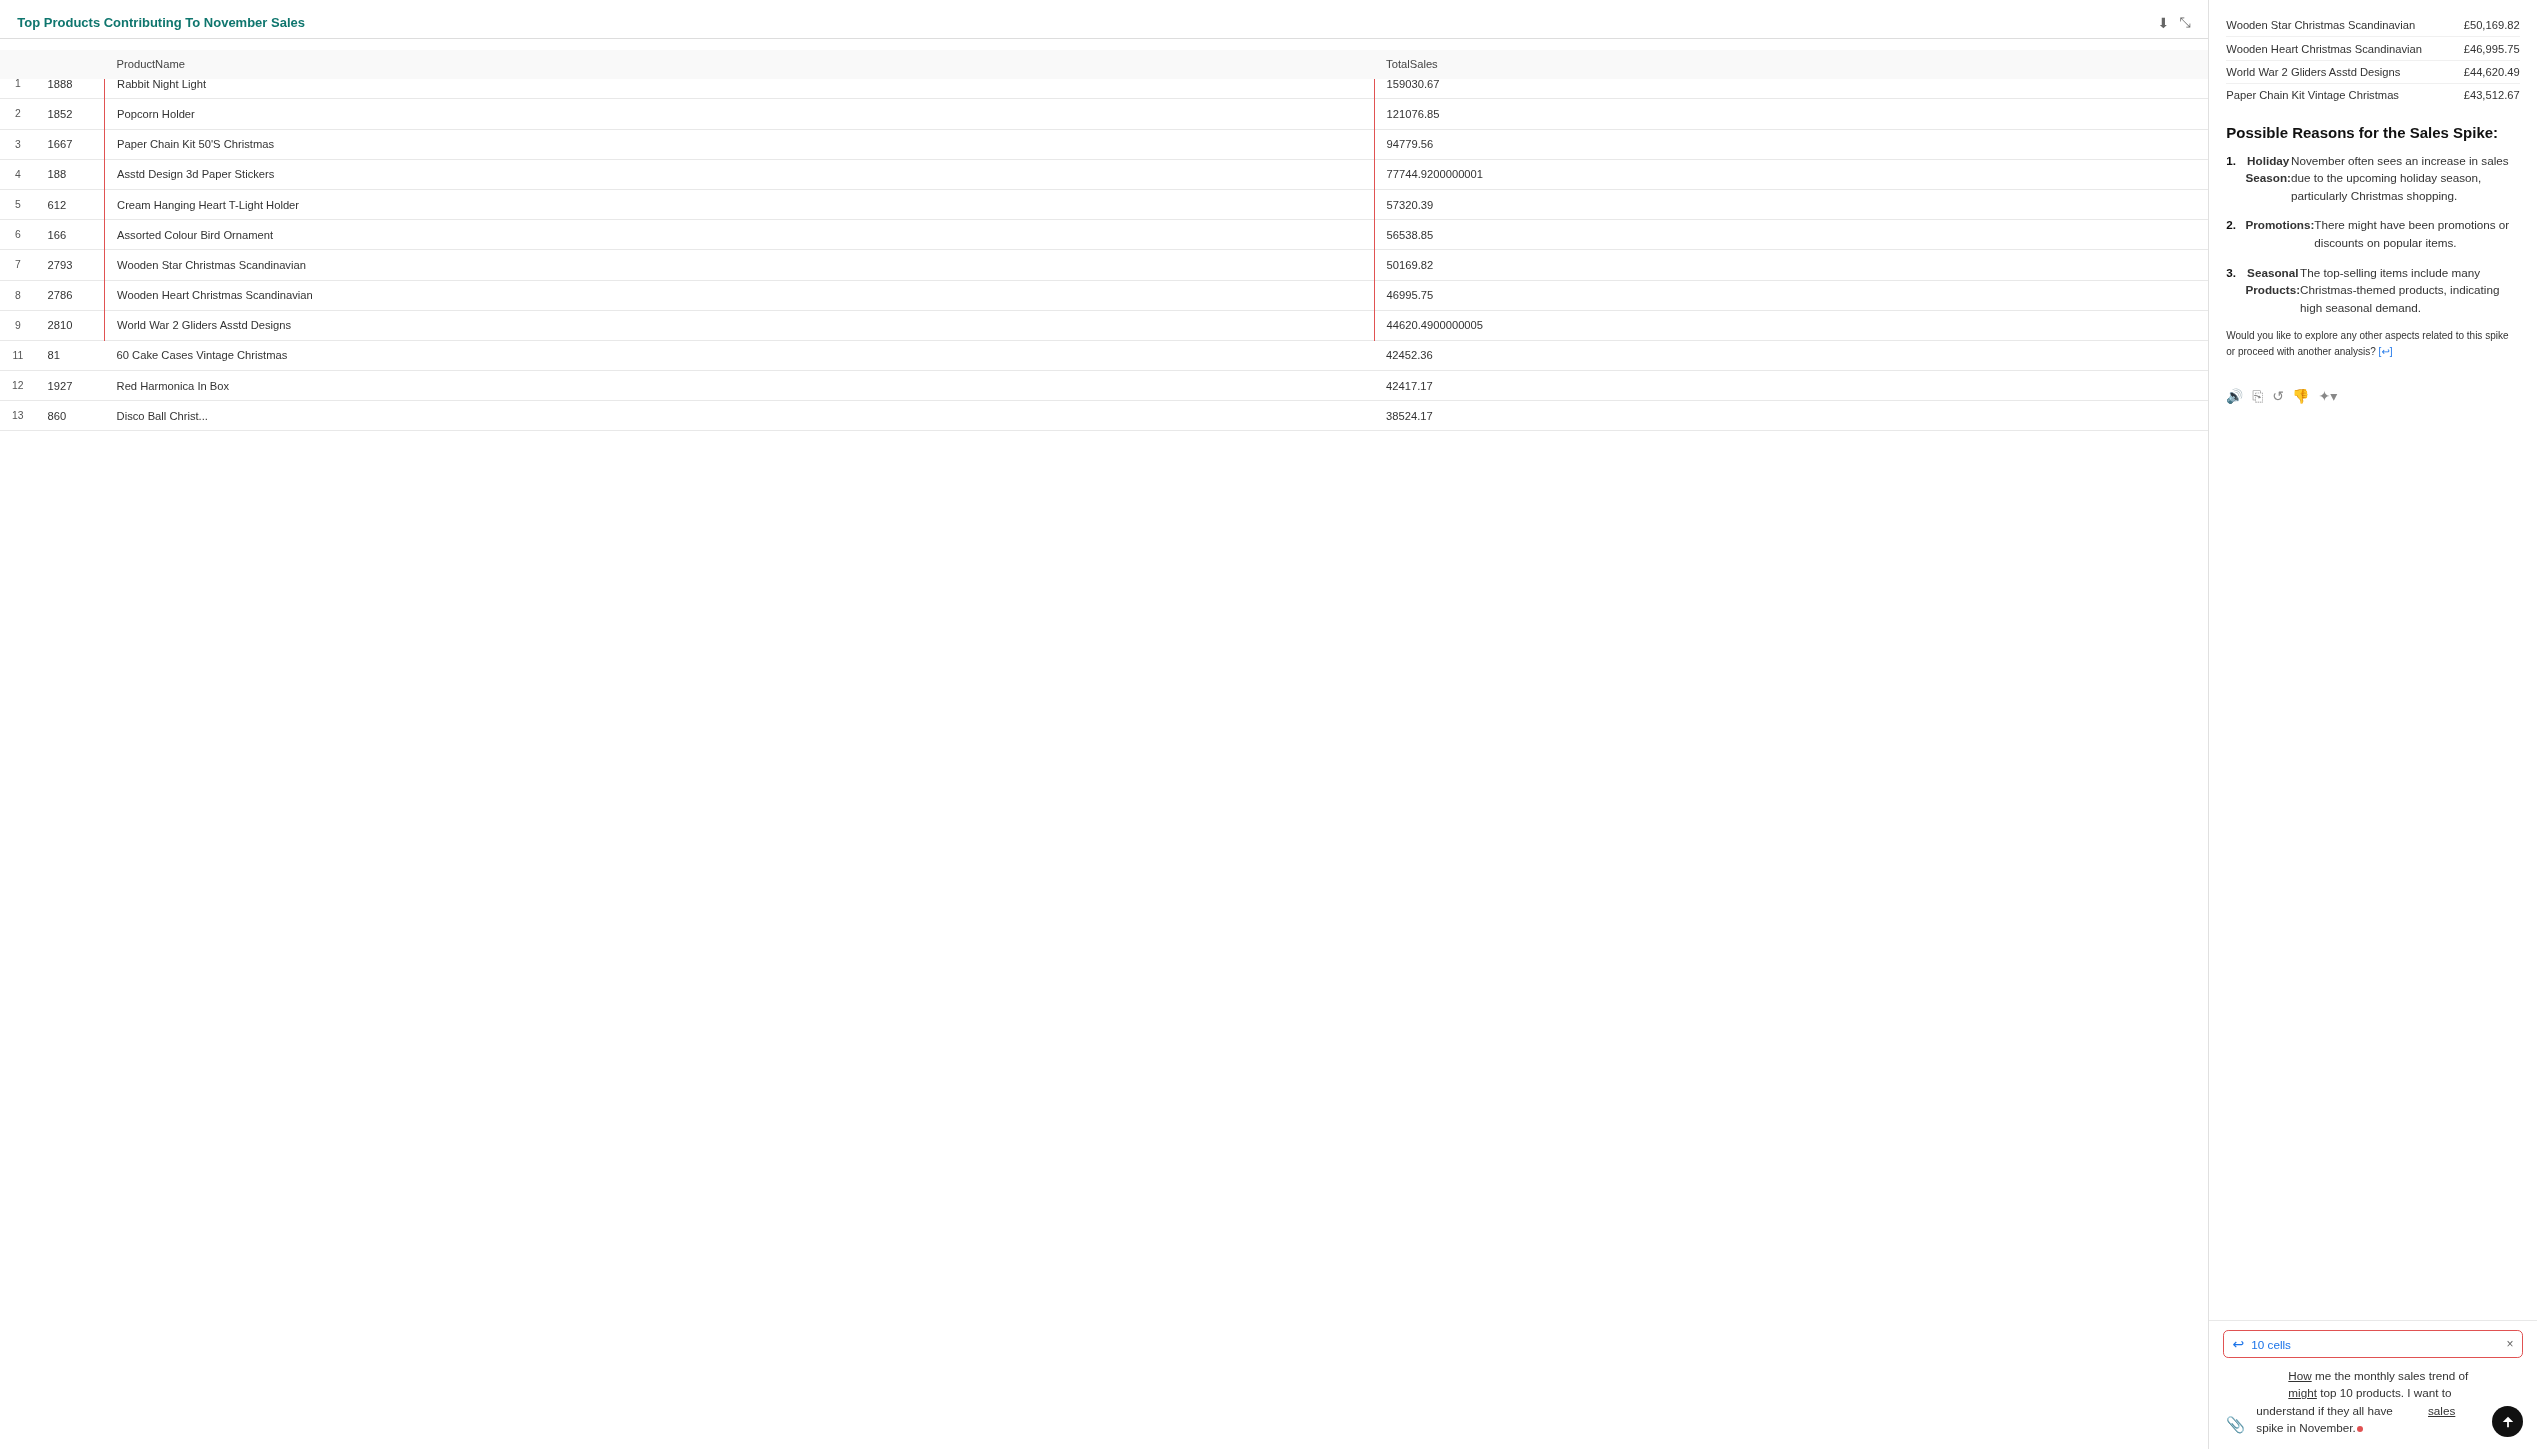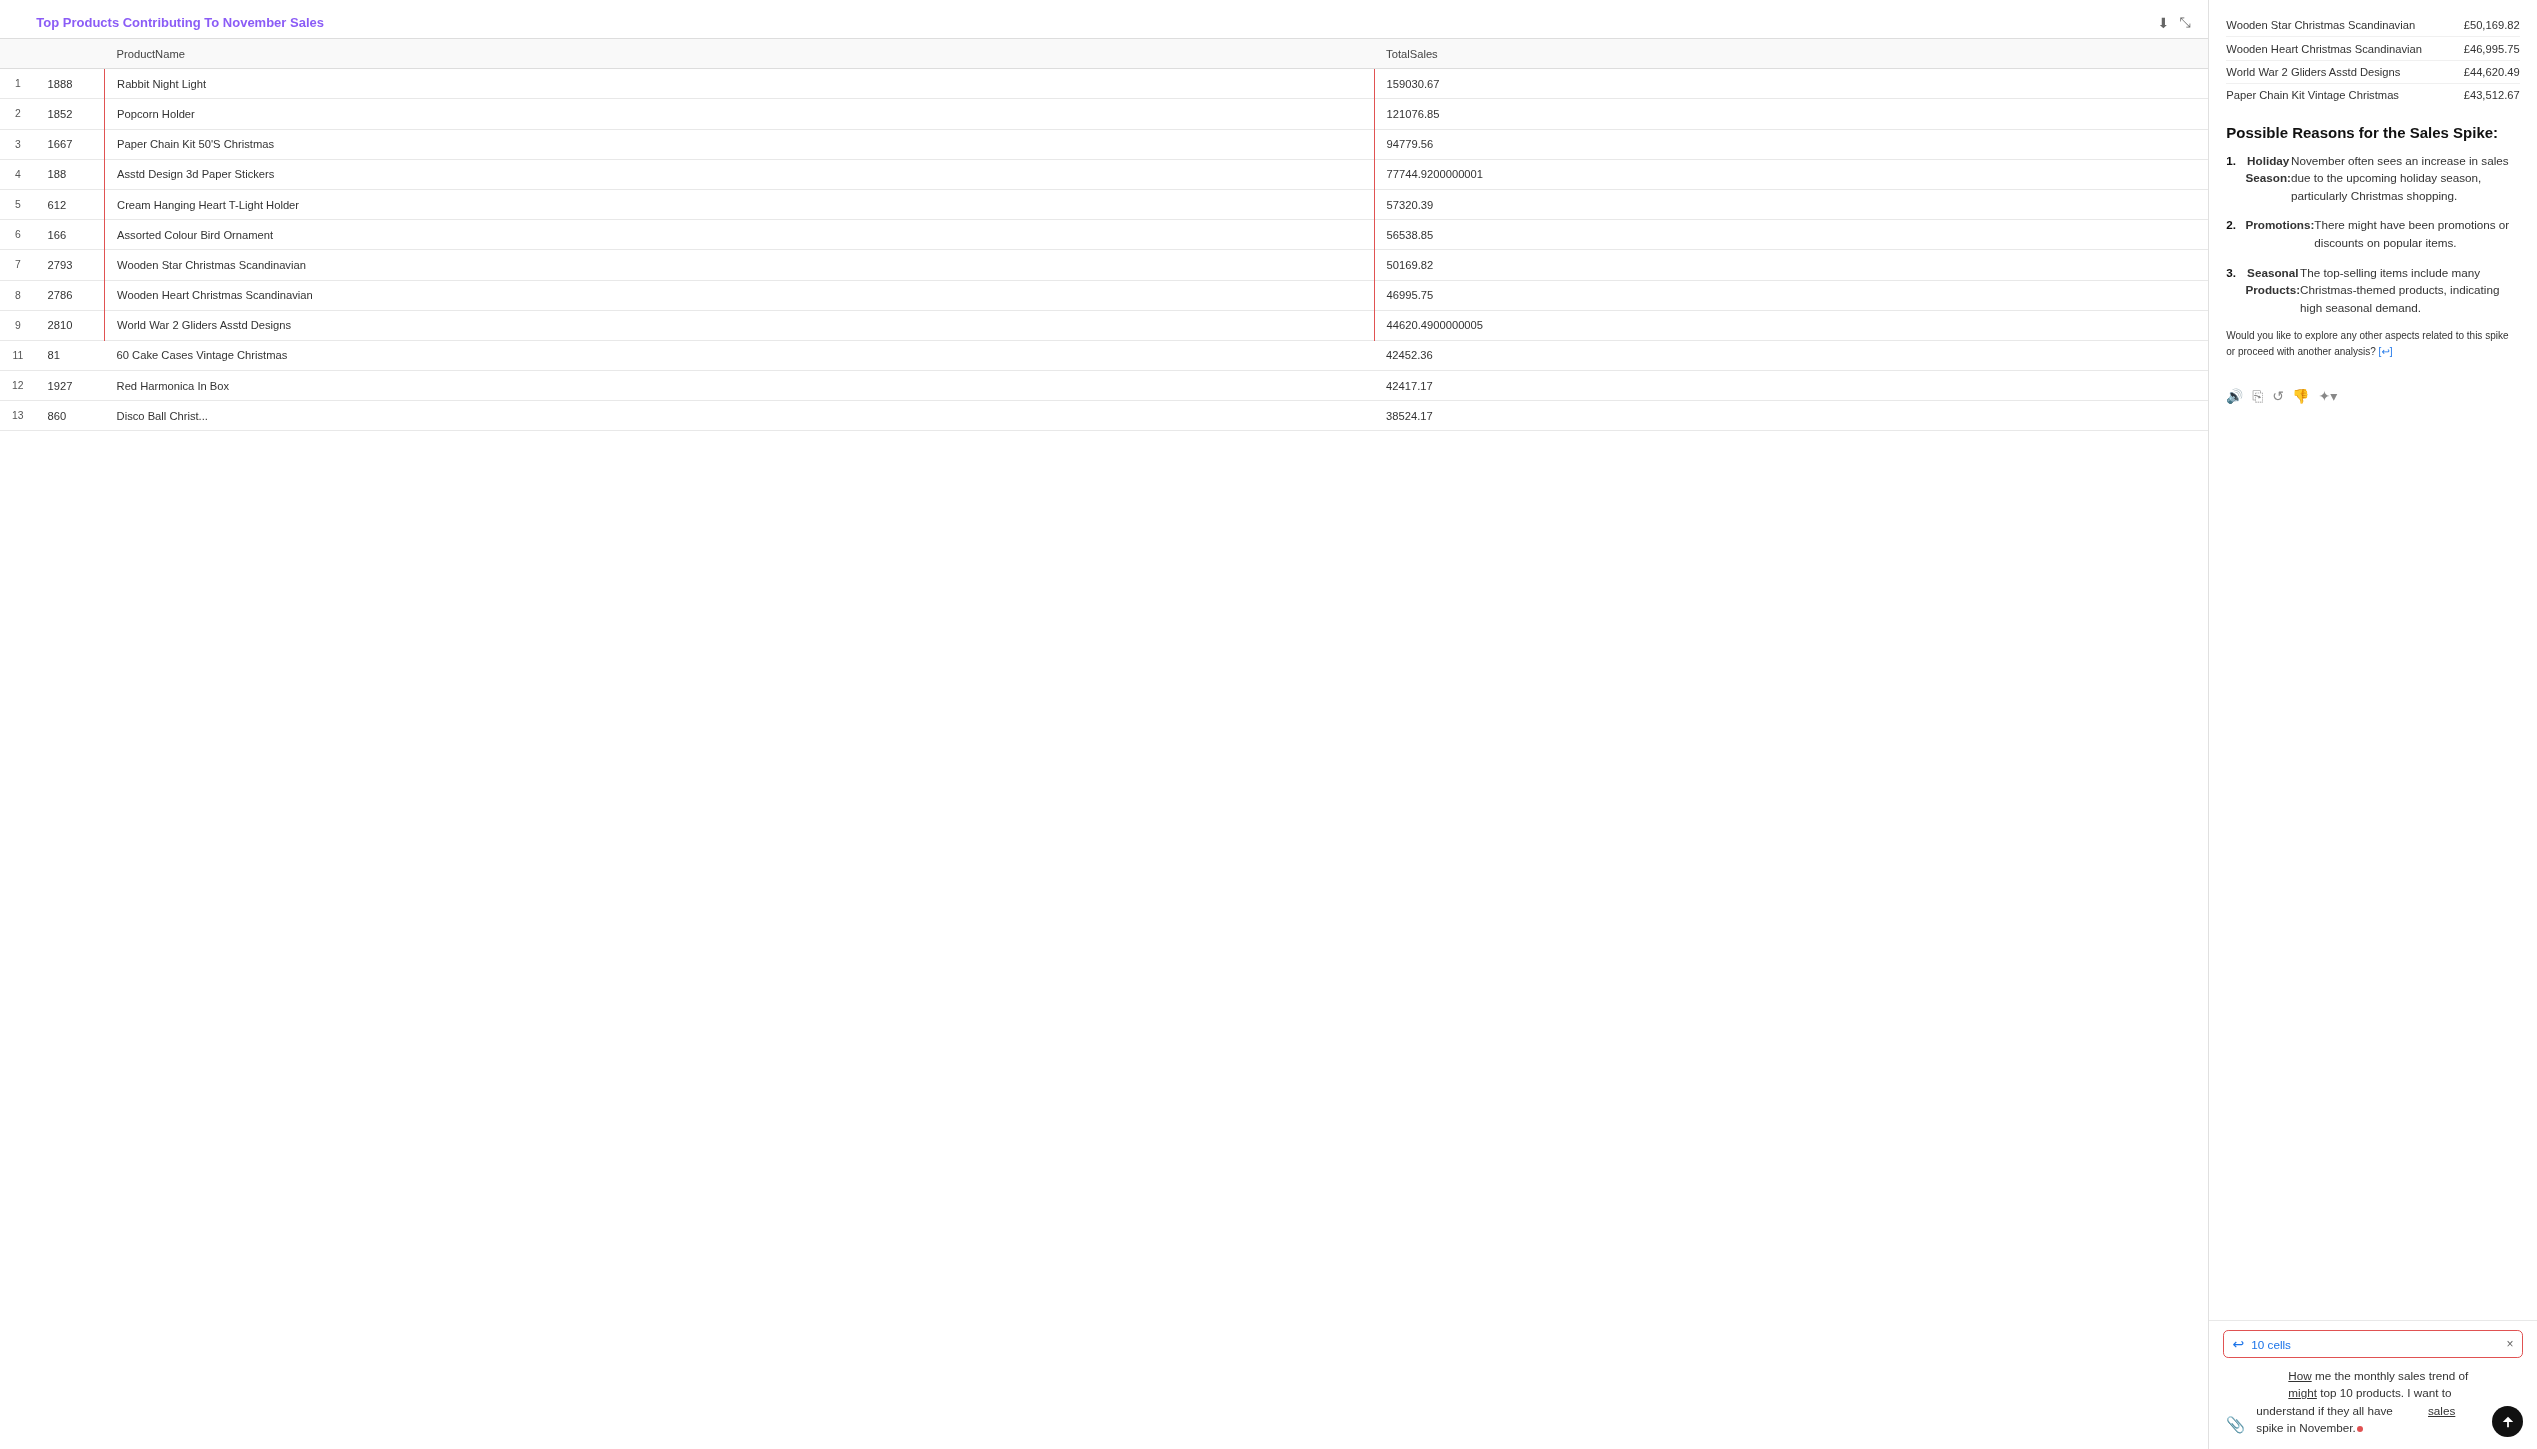--- a/index.html
+++ b/index.html
@@ -24,22 +24,21 @@
     .table-header-section {
       padding: 14px 17.3px 7px 17.3px;
       display: flex;
       align-items: center;
       justify-content: space-between;
     }
 
     .table-title {
       font-size: 13px;
       font-weight: 600;
-      color: #8b5cf6;
-      margin-left: 19px;
+      color: #0f766e;
     }
 
     .table-actions {
       display: flex;
       gap: 10.4px;
       align-items: center;
     }
 
     .table-actions span {
       color: #666;
@@ -60,21 +59,21 @@
     thead th {
       background: #f9f9f9;
       border-bottom: 0.9px solid #ddd;
       border-top: 0.9px solid #ddd;
       padding: 8.6px 12px;
       text-align: left;
       font-size: 11.2px;
       font-weight: 500;
       color: #444;
       position: sticky;
-      top: 0;
+      top: 11px;
       z-index: 1;
     }
 
     thead th:first-child {
       width: 35px;
       text-align: center;
     }
 
     thead th:nth-child(2) {
       width: 69px;

